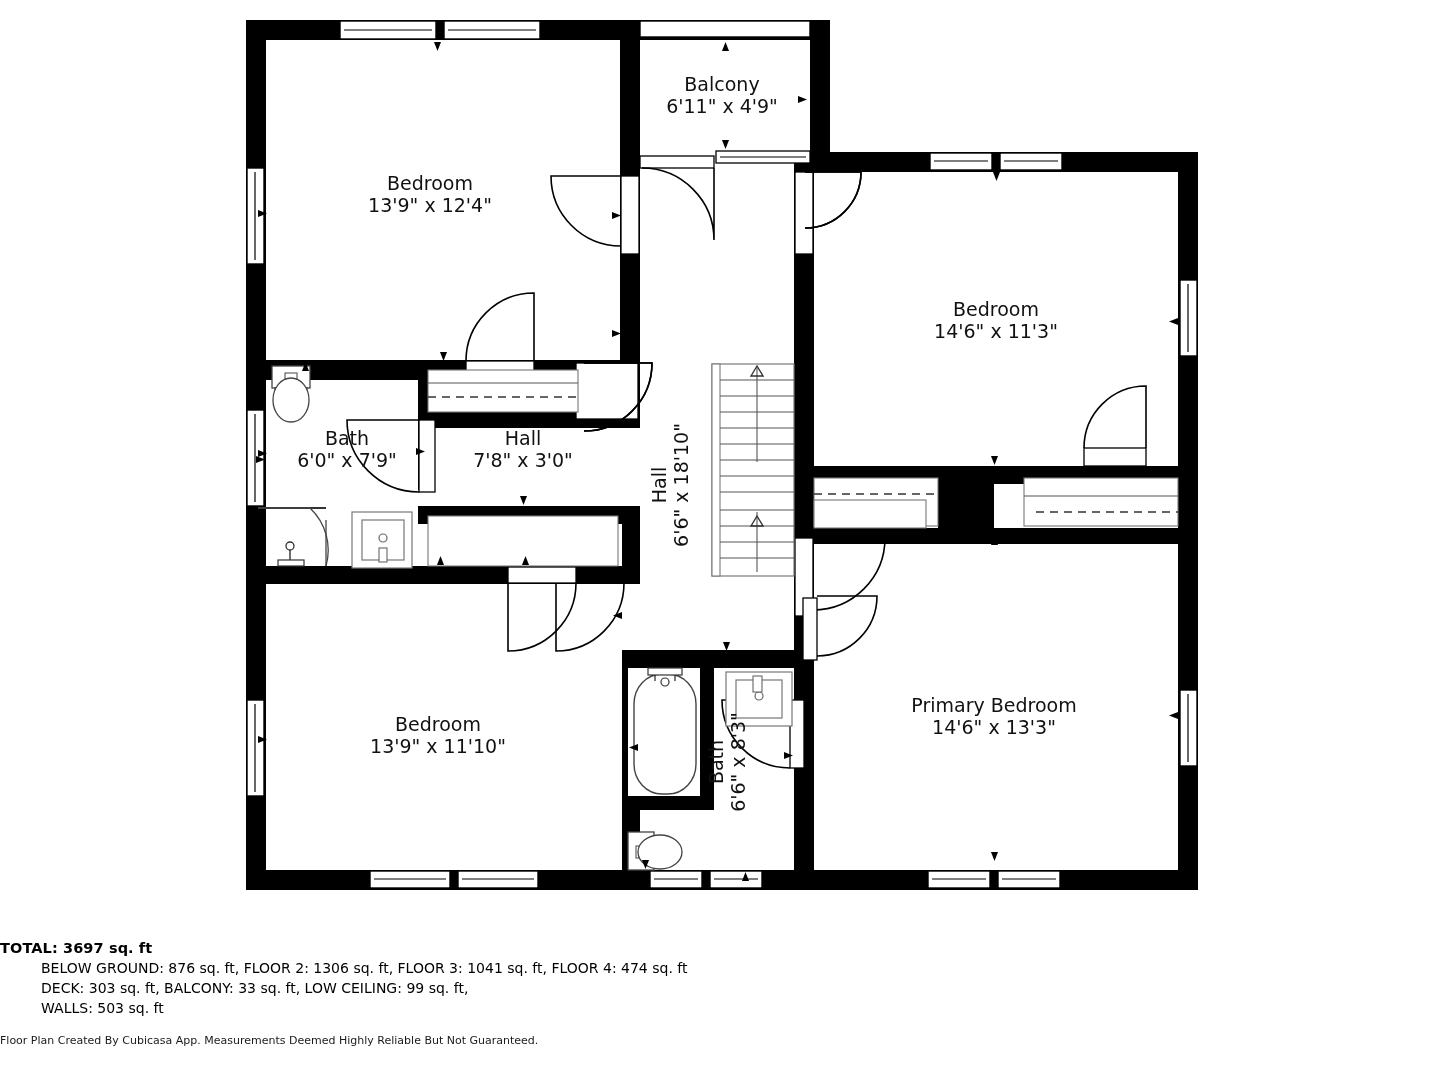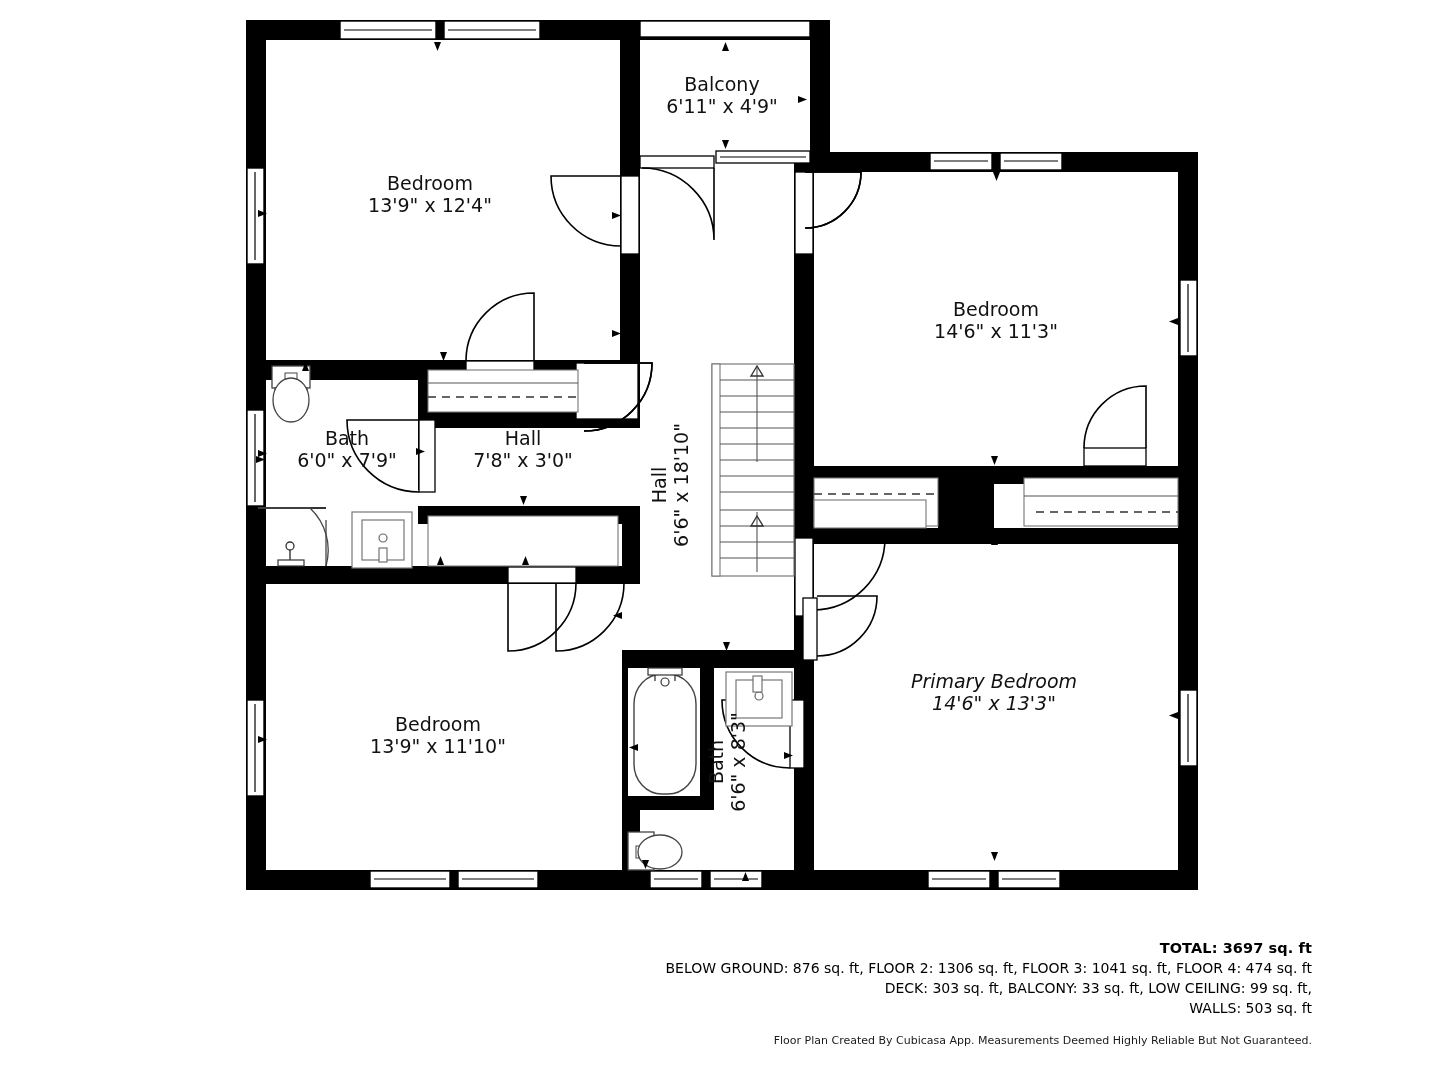--- a/index.html
+++ b/index.html
@@ -4,23 +4,23 @@
 <title>Floor Plan</title>
 <style>
   html,body{margin:0;padding:0;background:#ffffff;}
   body{width:1440px;height:1080px;font-family:"DejaVu Sans","Liberation Sans",sans-serif;color:#000;overflow:hidden;}
   #plan-root{position:relative;width:1440px;height:1080px;background:#fff;}
   #floorplan-canvas{position:absolute;left:0;top:0;width:1440px;height:1080px;}
   .fp-label{position:absolute;text-align:center;color:#111;line-height:1.16;white-space:nowrap;}
   .fp-label .nm{display:block;font-size:19px;}
   .fp-label .dm{display:block;font-size:19px;}
   .fp-label.vert{transform-origin:center center;}
-  #footer-block{position:absolute;left:0;top:940px;width:1312px;text-align:right;}
+  #footer-block{position:absolute;left:0;top:940px;width:1312px;text-align:left;}
   #footer-block .total{font-size:14.5px;font-weight:bold;letter-spacing:.1px;margin-bottom:3px;}
-  #footer-block .ln{font-size:14px;line-height:1.42;}
+  #footer-block .ln{font-size:14px;line-height:1.42;padding-left:41px;}
   #footer-block .credit{margin-top:15px;font-size:11px;color:#1a1a1a;}
 </style>
 </head>
 <body>
 
 <div id="plan-root">
 
   <svg id="floorplan-canvas" viewBox="0 0 1440 1080" xmlns="http://www.w3.org/2000/svg">
     <defs>
       <g id="arrowUp">
@@ -415,21 +415,21 @@
   <div class="fp-label" style="left:438px;top:713px;transform:translateX(-50%);">
     <span class="nm">Bedroom</span>
     <span class="dm">13'9" x 11'10"</span>
   </div>
 
   <div class="fp-label vert" style="left:727px;top:762px;transform:translate(-50%,-50%) rotate(-90deg);">
     <span class="nm">Bath</span>
     <span class="dm">6'6" x 8'3"</span>
   </div>
 
-  <div class="fp-label" style="left:994px;top:670px;transform:translateX(-50%);font-style:italic;">
+  <div class="fp-label" style="left:994px;top:694px;transform:translateX(-50%);">
     <span class="nm">Primary Bedroom</span>
     <span class="dm">14'6" x 13'3"</span>
   </div>
 
   <div id="footer-block">
     <div class="total">TOTAL: 3697 sq. ft</div>
     <div class="ln">BELOW GROUND: 876 sq. ft, FLOOR 2: 1306 sq. ft, FLOOR 3: 1041 sq. ft, FLOOR 4: 474 sq. ft</div>
     <div class="ln">DECK: 303 sq. ft, BALCONY: 33 sq. ft, LOW CEILING: 99 sq. ft,</div>
     <div class="ln">WALLS: 503 sq. ft</div>
     <div class="credit">Floor Plan Created By Cubicasa App. Measurements Deemed Highly Reliable But Not Guaranteed.</div>

